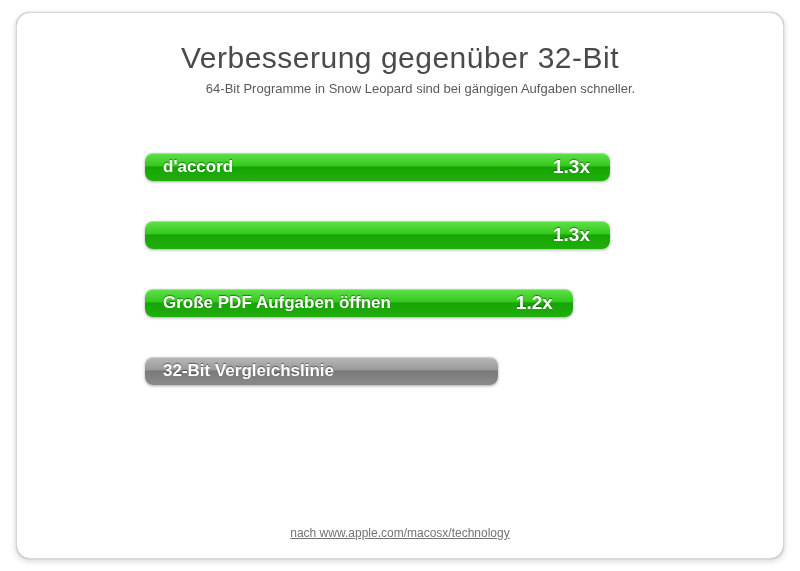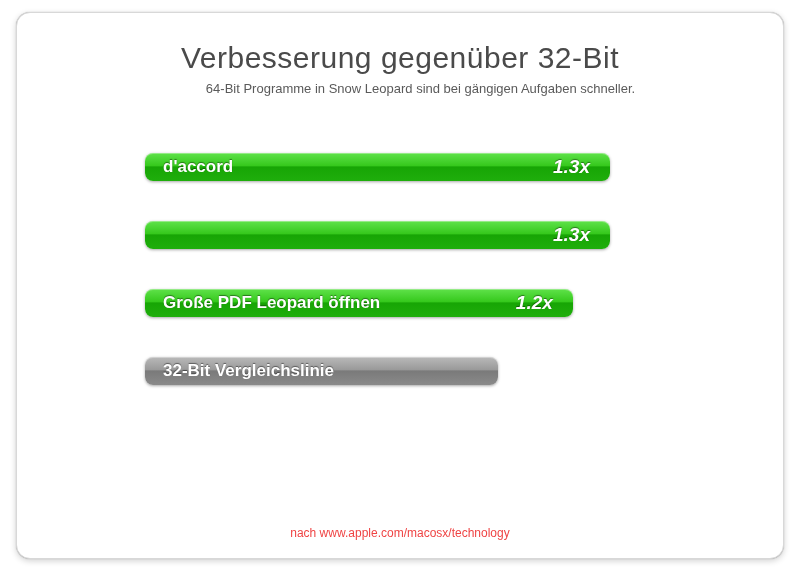--- a/index.html
+++ b/index.html
@@ -77,29 +77,29 @@
     transform: translateY(-50%);
     white-space: nowrap;
   }
   .bar .value {
     position: absolute;
     right: 20px;
     top: 50%;
     transform: translateY(-50%);
     font-size: 19px;
     white-space: nowrap;
-    font-style: italic;
   }
   .source {
     position: absolute;
     bottom: 18px;
     width: 100%;
     text-align: center;
     font-size: 12px;
-    color: #ef4444;
+    color: #737373;
+    text-decoration: underline;
   }
 </style>
 </head>
 <body>
 
 <div class="card">
   <div class="title">Verbesserung gegenüber 32-Bit</div>
   <div class="subtitle">64-Bit Programme in Snow Leopard sind bei gängigen Aufgaben schneller.</div>
 
   <div class="bars">
@@ -108,21 +108,21 @@
       <span class="label">d'accord</span>
       <span class="value">1.3x</span>
     </div>
 
     <div class="bar green" style="width:75%">
       <span class="value">1.3x</span>
     </div>
 
 
     <div class="bar green" style="width:69%">
-      <span class="label">Große PDF Leopard öffnen</span>
+      <span class="label">Große PDF Aufgaben öffnen</span>
       <span class="value">1.2x</span>
     </div>
 
     <div class="bar gray" style="width:57%">
       <span class="label">32-Bit Vergleichslinie</span>
       <span class="value"></span>
     </div>
 
   </div>
 

